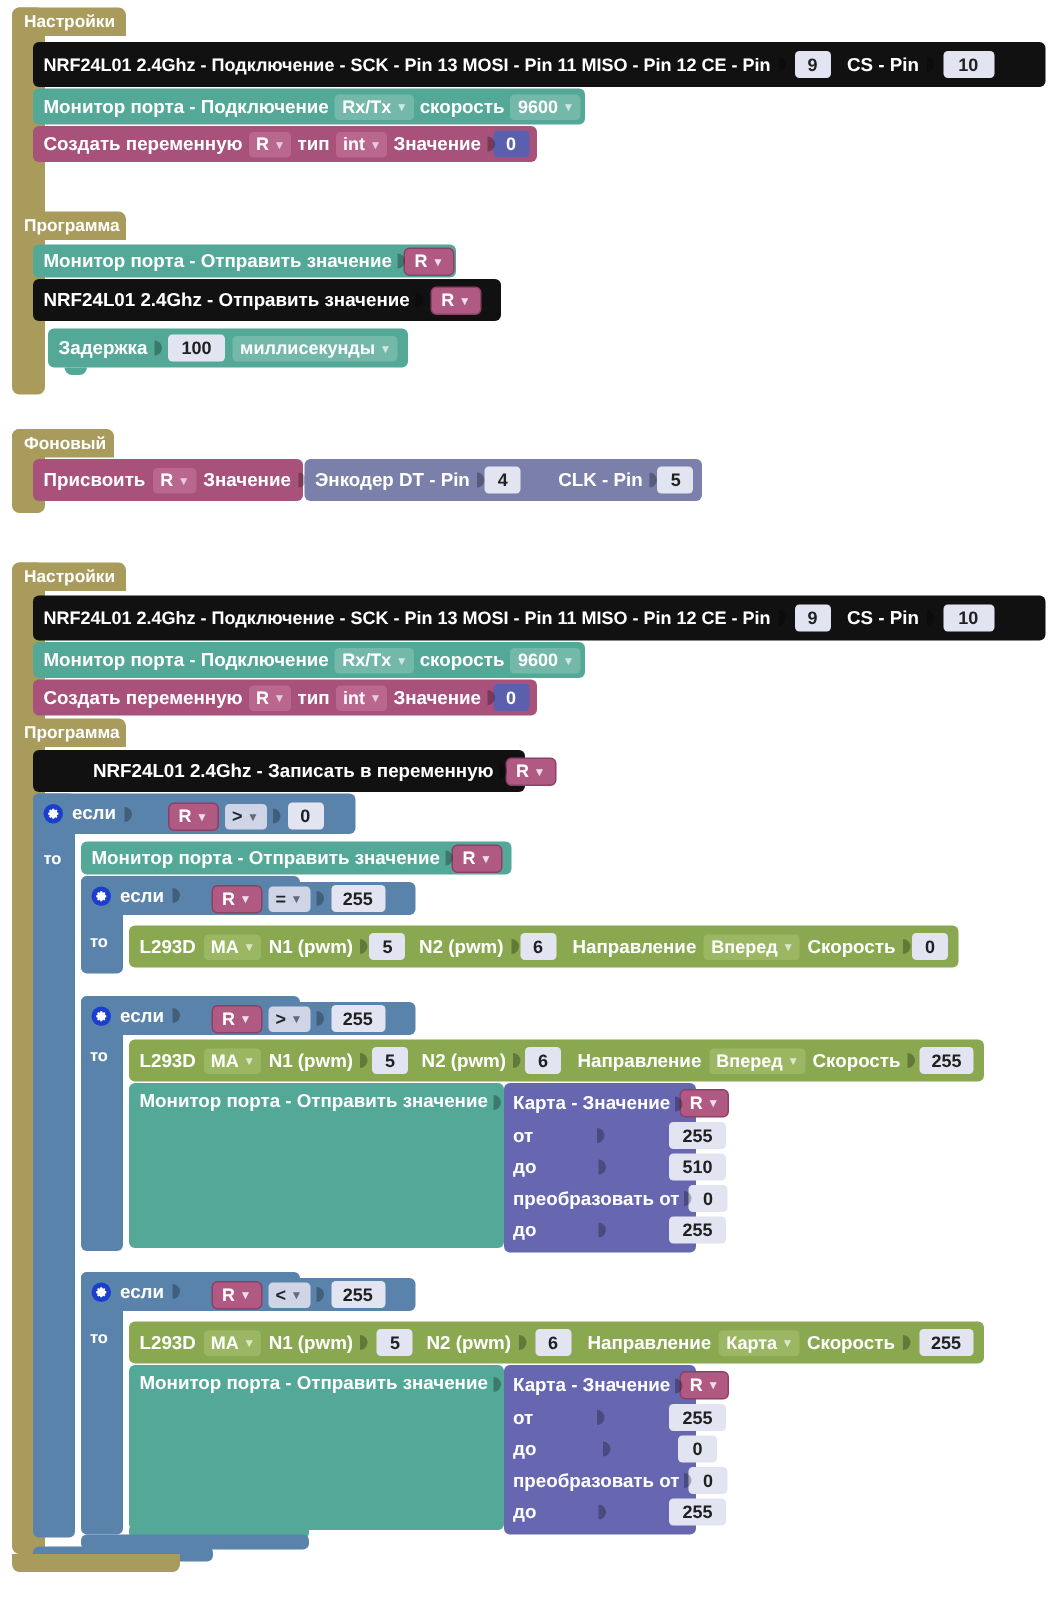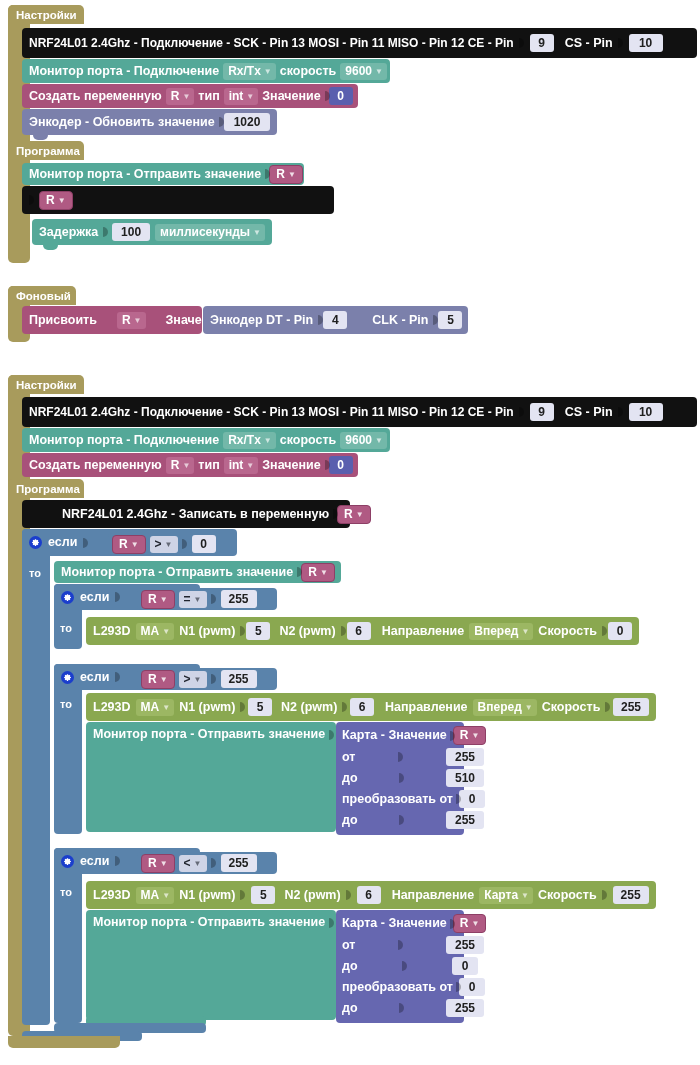--- a/index.html
+++ b/index.html
@@ -121,47 +121,40 @@
     <span class="dd dd-rose">
       <span>int</span>
       <span class="arw">▼</span>
     </span>
     <span class="lbl">Значение</span>
     <span class="notch"></span>
     <span class="num" style="background:#5a5fae;color:#fff;">0</span>
   </div>
 </div>
 
-<div class="blk c-slate" style="left:22px;top:109px;width:255px;height:26px;">
-  <div class="row" style="gap:4px;">
-    <span class="lbl">Энкодер - Обновить значение</span>
-    <span class="notch"></span>
-    <span class="num" style="min-width:34px;">1020</span>
-  </div>
-  <div class="bump" style="background:#7b80ab;"></div>
-</div>
 
 <div class="hat" style="left:8px;top:141px;width:22px;height:122px;border-radius:0 0 5px 5px;"></div>
 <div class="hat-tab" style="left:8px;top:141px;width:76px;">
   <span>Программа</span>
 </div>
 
 <div class="blk c-teal" style="left:22px;top:163px;width:282px;height:22px;">
   <div class="row" style="gap:4px;">
     <span class="lbl">Монитор порта - Отправить значение</span>
     <span class="notch"></span>
     <span class="repo">
       <span>R</span>
       <span class="arw">▼</span>
     </span>
   </div>
 </div>
 
 <div class="blk c-black" style="left:22px;top:186px;width:312px;height:28px;">
   <div class="row" style="gap:4px;">
+    <span class="lbl">NRF24L01 2.4Ghz - Отправить значение</span>
     <span class="notch"></span>
     <span class="repo">
       <span>R</span>
       <span class="arw">▼</span>
     </span>
   </div>
 </div>
 
 <div class="blk c-teal" style="left:32px;top:219px;width:240px;height:26px;">
   <div class="row" style="gap:5px;">
@@ -175,21 +168,21 @@
   </div>
   <div class="bump" style="background:#54a898;"></div>
 </div>
 
 <div class="hat" style="left:8px;top:286px;width:22px;height:56px;"></div>
 <div class="hat-tab" style="left:8px;top:286px;width:68px;">
   <span>Фоновый</span>
 </div>
 
 <div class="blk c-rose" style="left:22px;top:306px;width:180px;height:28px;">
-  <div class="row" style="gap:20px;">
+  <div class="row" style="gap:5px;">
     <span class="lbl">Присвоить</span>
     <span class="dd dd-rose">
       <span>R</span>
       <span class="arw">▼</span>
     </span>
     <span class="lbl">Значение</span>
     <span class="notch"></span>
   </div>
 </div>
 

